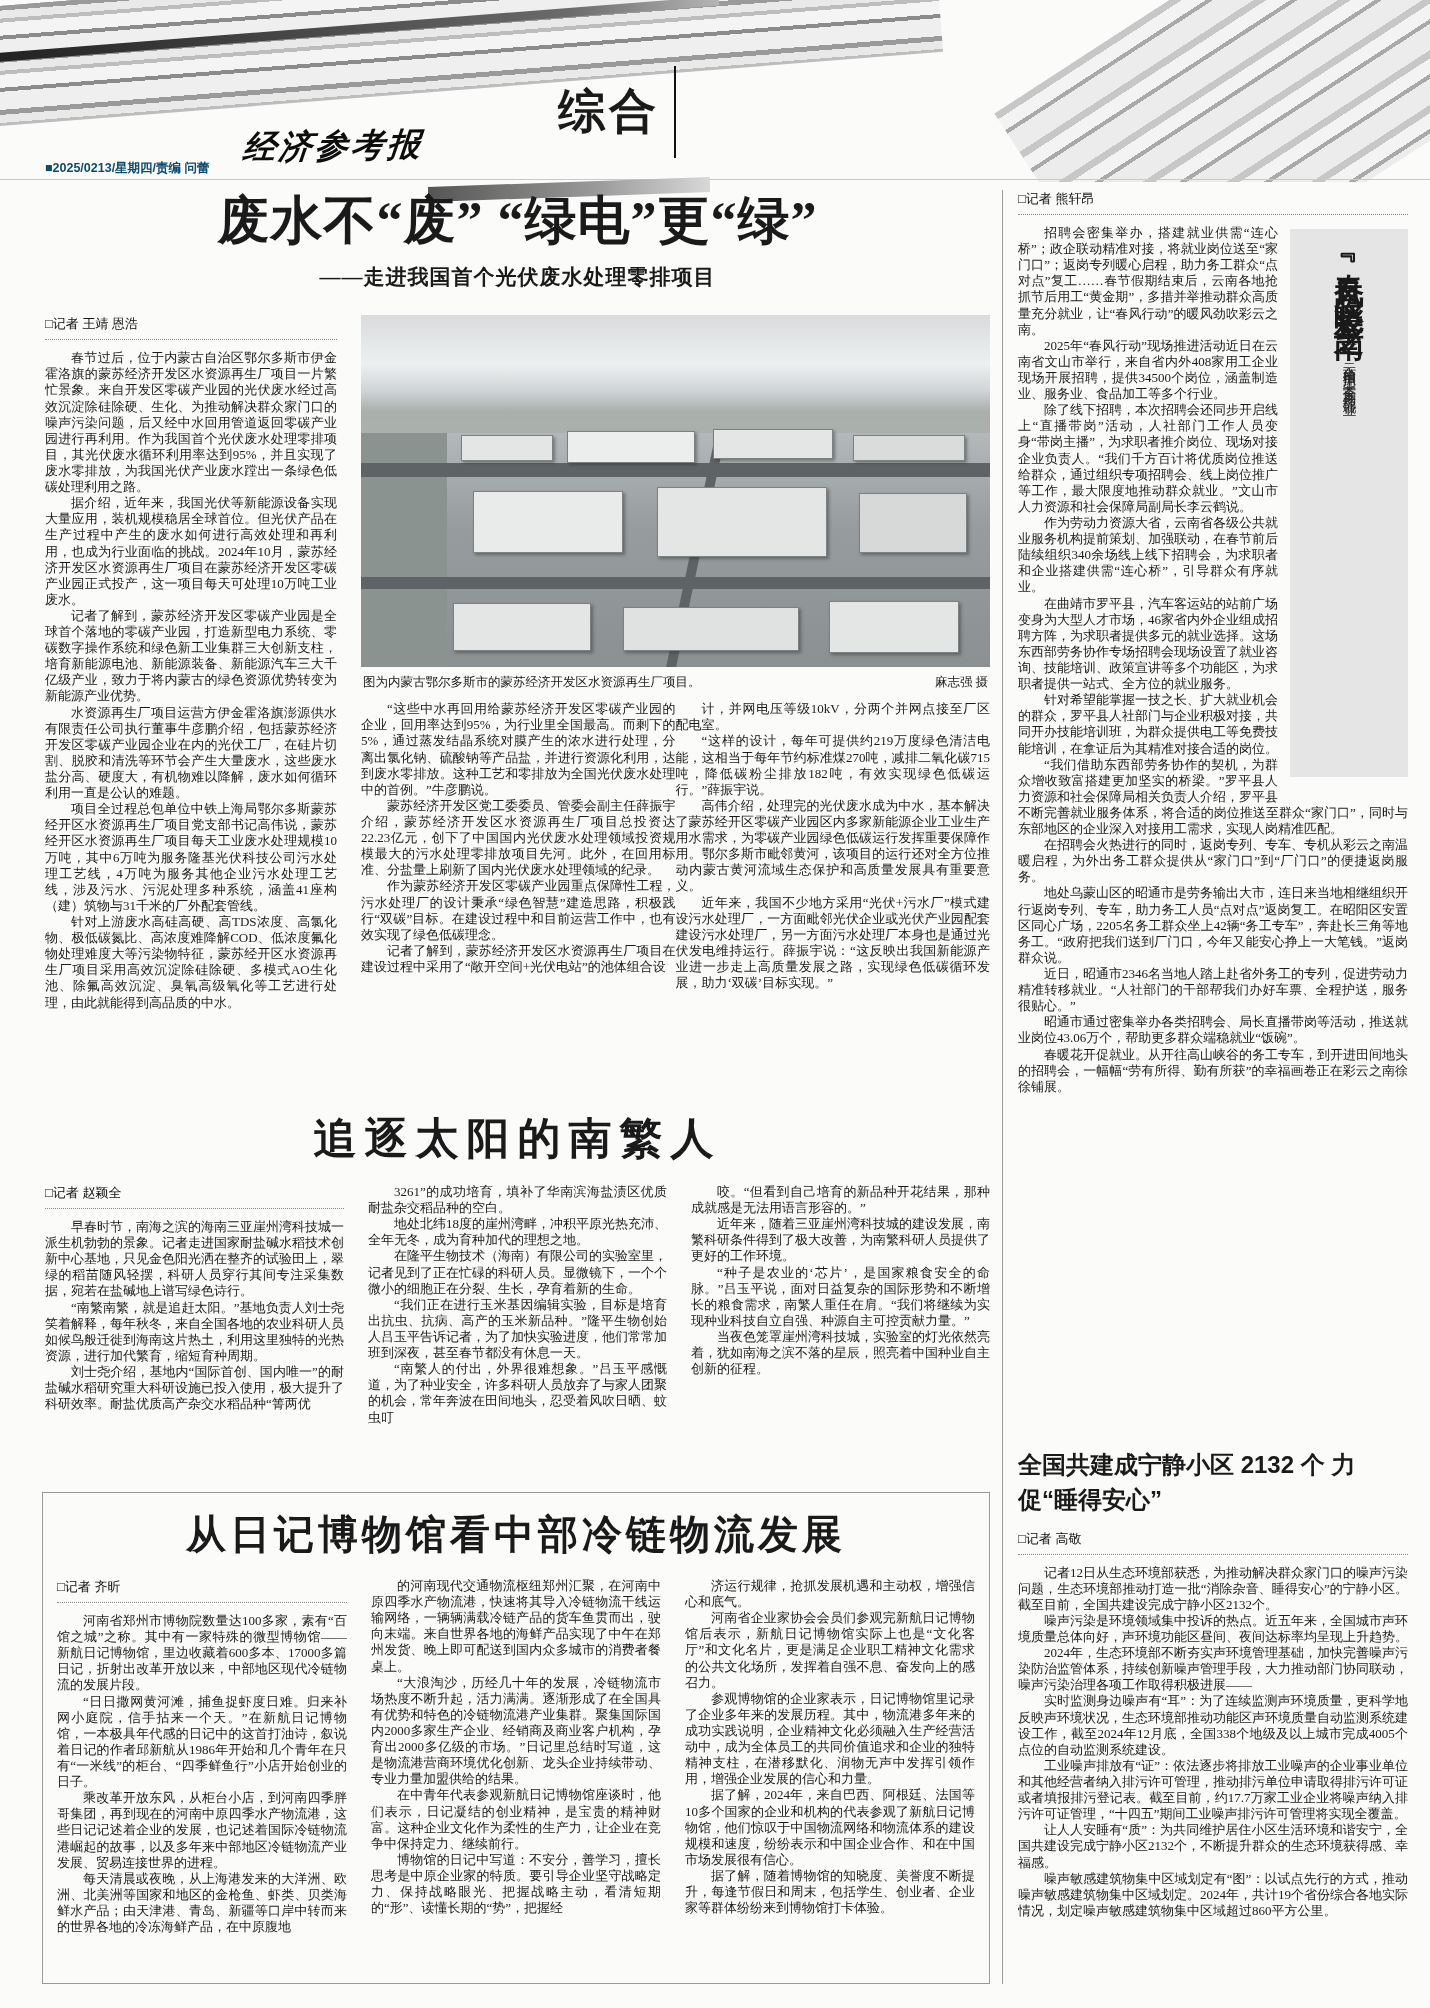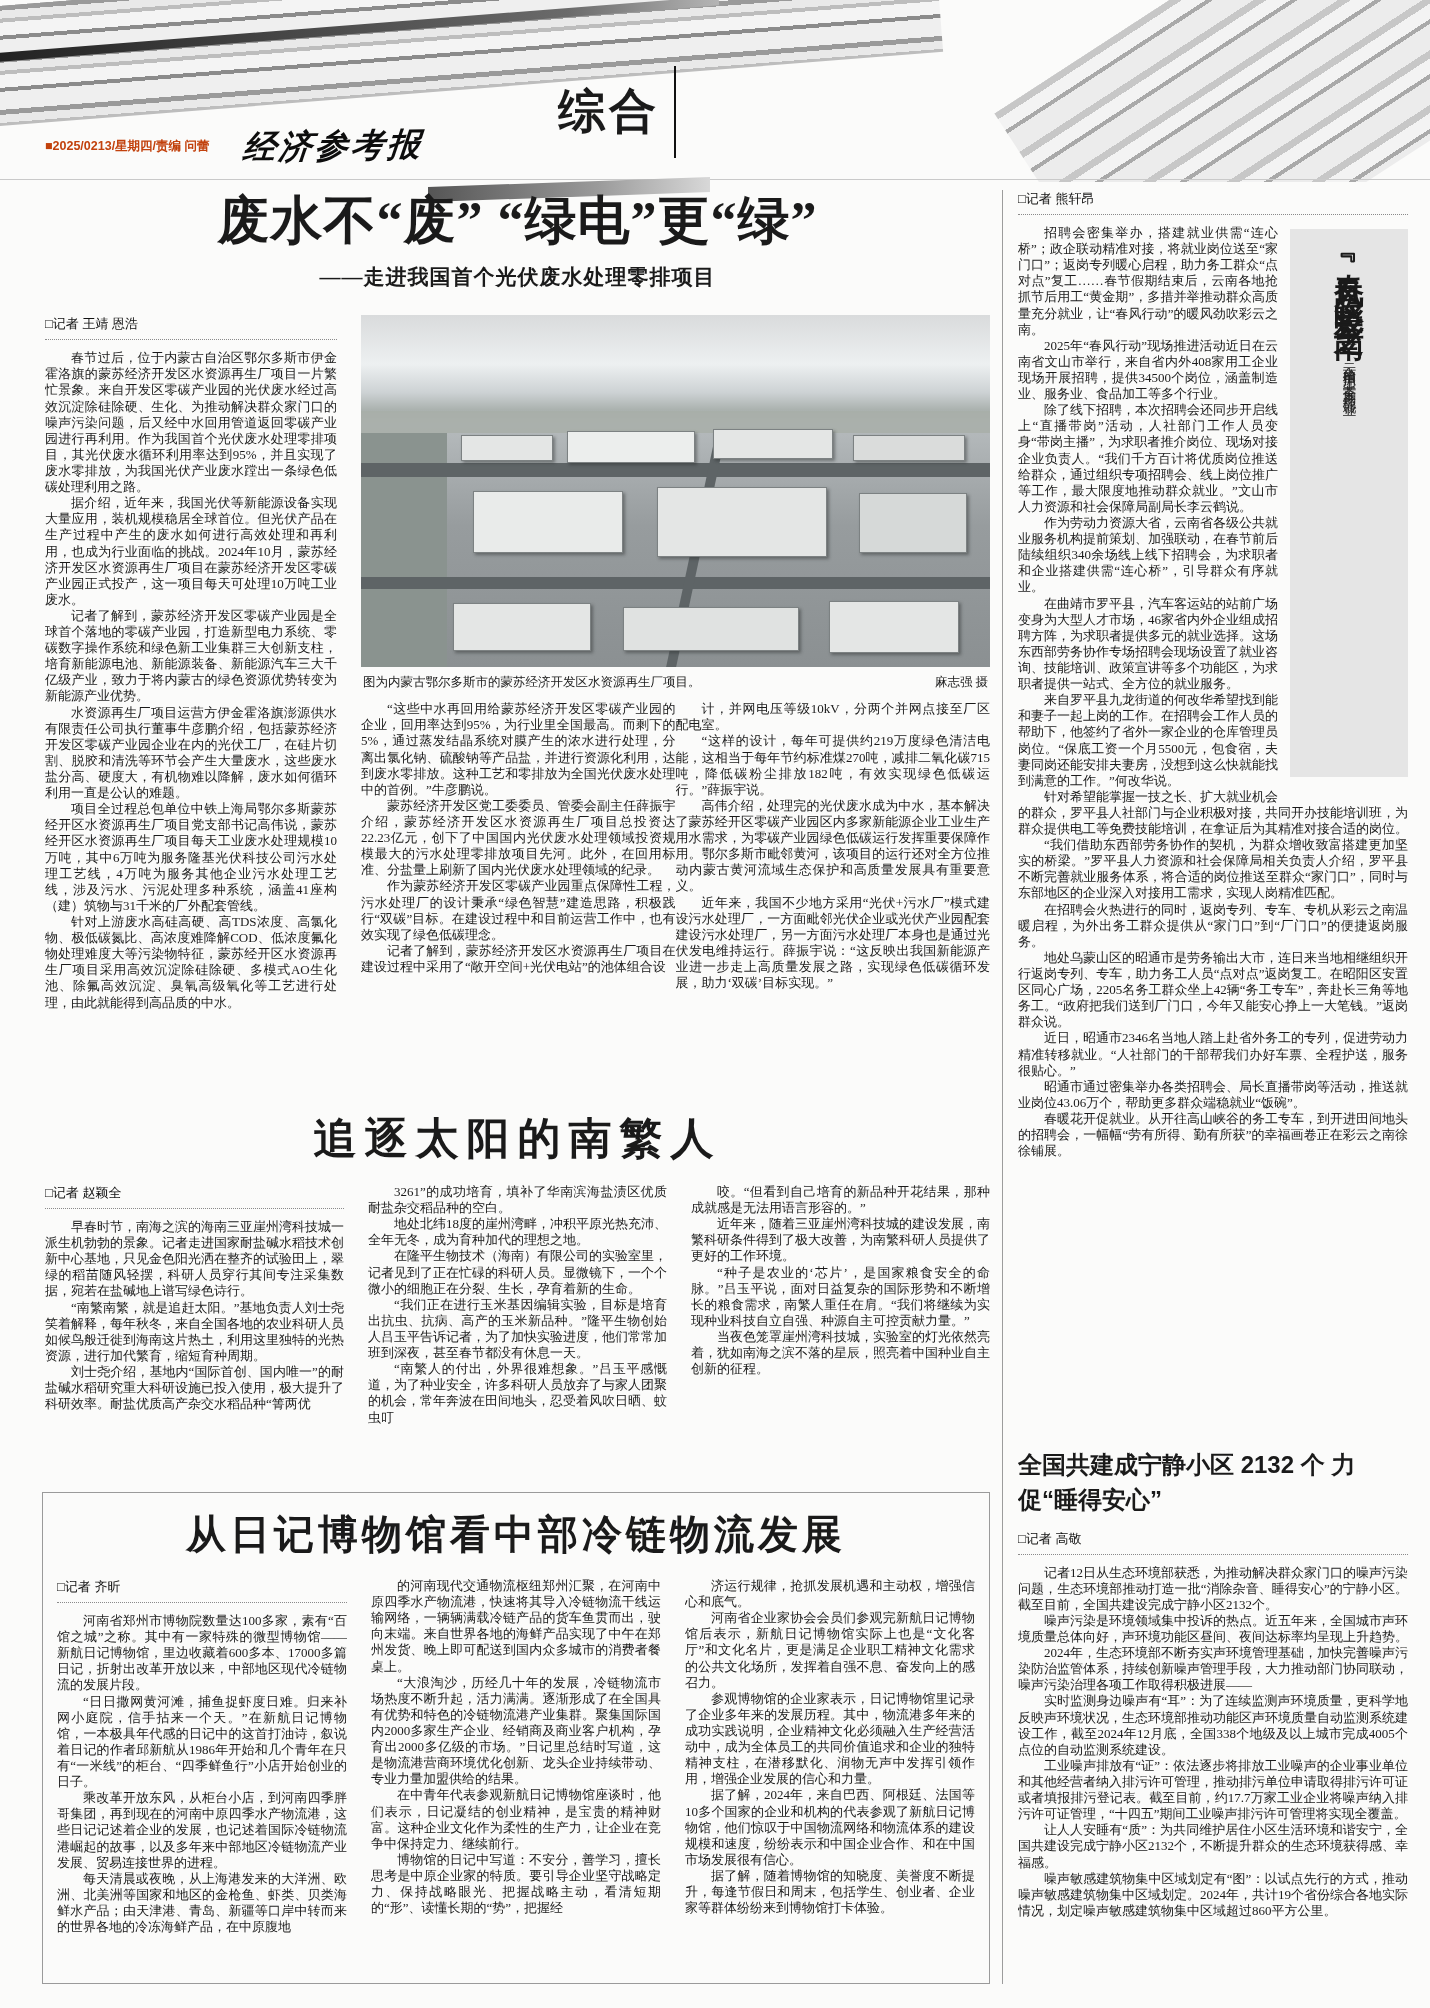--- a/index.html
+++ b/index.html
@@ -17,21 +17,21 @@
   .hdr-rule{position:absolute;top:179px;left:0;width:1430px;height:1px;background:#c9c9c9;}
   .section-block{position:absolute;top:66px;left:558px;display:flex;align-items:flex-start;}
   .section-cn{font-size:47px;font-weight:bold;letter-spacing:4px;line-height:1;margin-top:22px;}
   .section-divider{width:2px;height:92px;background:#111;margin:0 16px 0 14px;}
   .section-en{font-family:"Liberation Sans","DejaVu Sans",sans-serif;font-size:44px;font-weight:normal;
     color:#2b2b2b;letter-spacing:1px;transform:scale(0.96,1.15);transform-origin:left top;line-height:1;margin-top:4px;}
   .page-badge{position:absolute;top:120px;left:590px;width:27px;height:27px;border-radius:50%;
     background:#101010;color:#fff;font-family:"Liberation Sans",sans-serif;font-size:15px;font-weight:bold;
     display:flex;align-items:center;justify-content:center;}
   .section-wrap{position:relative;}
-  .date-line{position:absolute;top:138px;left:45px;font-size:12.5px;font-weight:bold;color:#c2410c;
+  .date-line{position:absolute;top:160px;left:45px;font-size:12.5px;font-weight:bold;color:#0c4a6e;
     font-family:"Liberation Sans","DejaVu Sans",sans-serif;}
   .masthead{position:absolute;top:124px;left:243px;font-size:33px;font-weight:bold;font-style:italic;
     letter-spacing:3px;transform:skewX(-6deg) rotate(-1deg);color:#0d0d0d;}
   
   .byline{font-size:13px;font-weight:normal;font-family:"Liberation Sans","DejaVu Sans",sans-serif;
     padding-bottom:6px;border-bottom:1px dotted #8a8a8a;margin-bottom:10px;color:#111;}
   .cols p{margin:0;text-indent:2em;text-align:justify;font-size:13px;line-height:1.24;}
   
   .a1{position:absolute;left:45px;top:192px;width:945px;height:916px;overflow:hidden;}
   .a1-title{text-align:center;font-size:52px;font-weight:bold;letter-spacing:1px;line-height:1.1;}
@@ -208,21 +208,20 @@
   <div class="v-panel">
     <div class="v-title">『春风』吹暖彩云之南</div>
     <div class="v-sub">——云南抢抓用工『黄金期』稳就业</div>
   </div>
   <div>
       <p>招聘会密集举办，搭建就业供需“连心桥”；政企联动精准对接，将就业岗位送至“家门口”；返岗专列暖心启程，助力务工群众“点对点”复工……春节假期结束后，云南各地抢抓节后用工“黄金期”，多措并举推动群众高质量充分就业，让“春风行动”的暖风劲吹彩云之南。</p>
       <p>2025年“春风行动”现场推进活动近日在云南省文山市举行，来自省内外408家用工企业现场开展招聘，提供34500个岗位，涵盖制造业、服务业、食品加工等多个行业。</p>
       <p>除了线下招聘，本次招聘会还同步开启线上“直播带岗”活动，人社部门工作人员变身“带岗主播”，为求职者推介岗位、现场对接企业负责人。“我们千方百计将优质岗位推送给群众，通过组织专项招聘会、线上岗位推广等工作，最大限度地推动群众就业。”文山市人力资源和社会保障局副局长李云鹤说。</p>
       <p>作为劳动力资源大省，云南省各级公共就业服务机构提前策划、加强联动，在春节前后陆续组织340余场线上线下招聘会，为求职者和企业搭建供需“连心桥”，引导群众有序就业。</p>
       <p>在曲靖市罗平县，汽车客运站的站前广场变身为大型人才市场，46家省内外企业组成招聘方阵，为求职者提供多元的就业选择。这场东西部劳务协作专场招聘会现场设置了就业咨询、技能培训、政策宣讲等多个功能区，为求职者提供一站式、全方位的就业服务。</p>
-      <p>来自罗平县九龙街道的何改华希望找到能和妻子一起上岗的工作。在招聘会工作人员的帮助下，他签约了省外一家企业的仓库管理员岗位。“保底工资一个月5500元，包食宿，夫妻同岗还能安排夫妻房，没想到这么快就能找到满意的工作。”何改华说。</p>
       <p>针对希望能掌握一技之长、扩大就业机会的群众，罗平县人社部门与企业积极对接，共同开办技能培训班，为群众提供电工等免费技能培训，在拿证后为其精准对接合适的岗位。</p>
       <p>“我们借助东西部劳务协作的契机，为群众增收致富搭建更加坚实的桥梁。”罗平县人力资源和社会保障局相关负责人介绍，罗平县不断完善就业服务体系，将合适的岗位推送至群众“家门口”，同时与东部地区的企业深入对接用工需求，实现人岗精准匹配。</p>
       <p>在招聘会火热进行的同时，返岗专列、专车、专机从彩云之南温暖启程，为外出务工群众提供从“家门口”到“厂门口”的便捷返岗服务。</p>
       <p>地处乌蒙山区的昭通市是劳务输出大市，连日来当地相继组织开行返岗专列、专车，助力务工人员“点对点”返岗复工。在昭阳区安置区同心广场，2205名务工群众坐上42辆“务工专车”，奔赴长三角等地务工。“政府把我们送到厂门口，今年又能安心挣上一大笔钱。”返岗群众说。</p>
       <p>近日，昭通市2346名当地人踏上赴省外务工的专列，促进劳动力精准转移就业。“人社部门的干部帮我们办好车票、全程护送，服务很贴心。”</p>
       <p>昭通市通过密集举办各类招聘会、局长直播带岗等活动，推送就业岗位43.06万个，帮助更多群众端稳就业“饭碗”。</p>
       <p>春暖花开促就业。从开往高山峡谷的务工专车，到开进田间地头的招聘会，一幅幅“劳有所得、勤有所获”的幸福画卷正在彩云之南徐徐铺展。</p>
     </div>
 </div>
 

